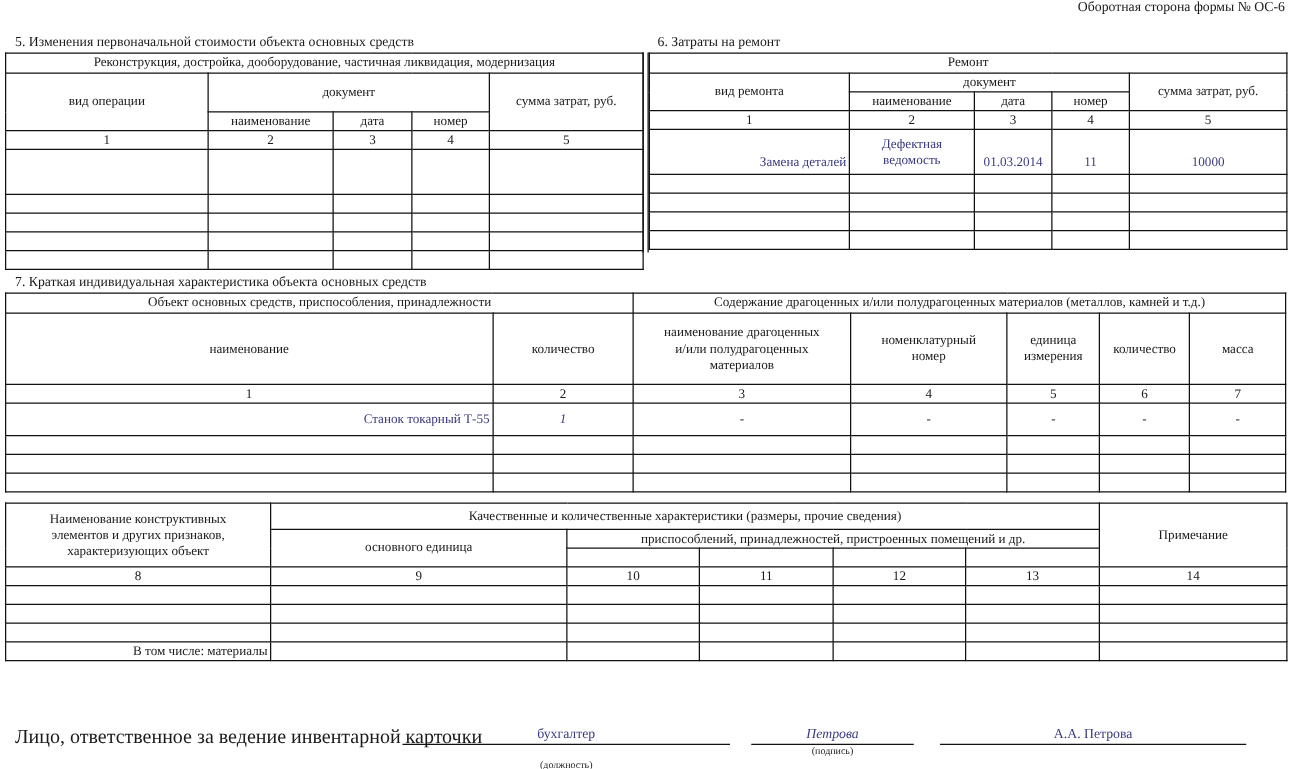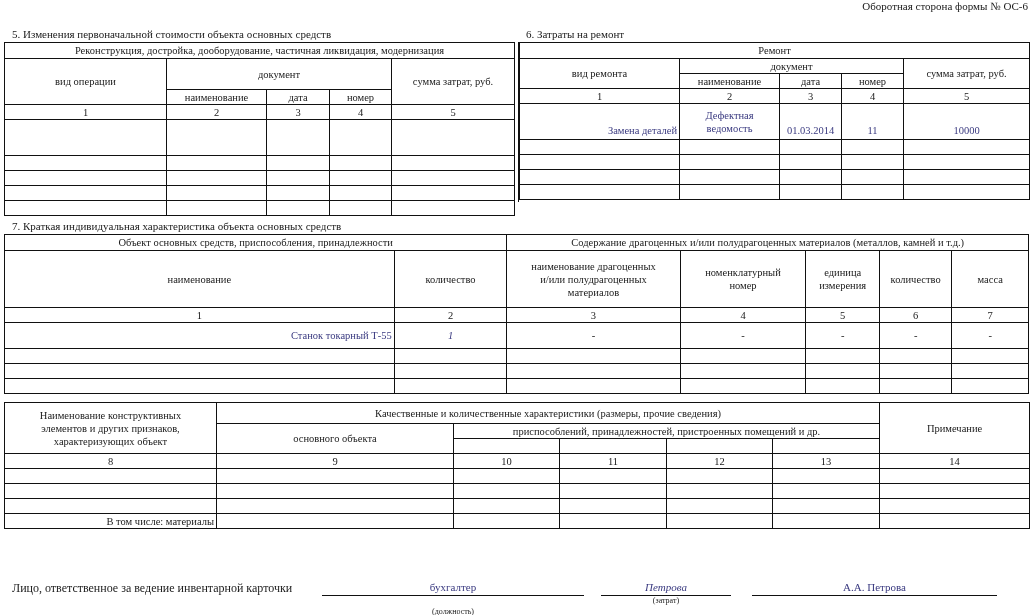--- a/index.html
+++ b/index.html
@@ -250,21 +250,21 @@
       <col style="width:107px">
       <col style="width:150px">
   </colgroup>
   <tbody>
       <tr style="height:21px">
     <td rowspan="3" class="wrap" style="padding:0 14px;">Наименование конструктивных элементов и других признаков, характеризующих объект</td>
     <td colspan="5">Качественные и количественные характеристики (размеры, прочие сведения)</td>
     <td rowspan="3">Примечание</td>
   </tr>
   <tr style="height:15px">
-    <td rowspan="2">основного объекта</td>
+    <td rowspan="2">основного единица</td>
     <td colspan="4">приспособлений, принадлежностей, пристроенных помещений и др.</td>
   </tr>
   <tr style="height:15px">
     <td></td>
     <td></td>
     <td></td>
     <td></td>
   </tr>
   <tr style="height:15px">
     <td>8</td>
@@ -307,24 +307,24 @@
     <td></td>
     <td></td>
     <td></td>
     <td></td>
     <td></td>
     <td></td>
   </tr>
 </tbody>
   </table>
 
-<div class="abs" style="left:12px; top:581px; font-size:12px;">Лицо, ответственное за ведение инвентарной карточки</div>
+<div class="abs" style="left:12px; top:581px; font-size:16px;">Лицо, ответственное за ведение инвентарной карточки</div>
 
 <div class="sig-val" style="left:322px; top:581px; width:262px;">бухгалтер</div>
 <div class="sig-line" style="left:322px; top:595px; width:262px;"></div>
 <div class="sig-label" style="left:322px; top:596px; width:262px;margin-top:11px;">(должность)</div>
 
 <div class="sig-val ital" style="left:601px; top:581px; width:130px;font-style:italic;">Петрова</div>
 <div class="sig-line" style="left:601px; top:595px; width:130px;"></div>
-<div class="sig-label" style="left:601px; top:596px; width:130px;">(затрат)</div>
+<div class="sig-label" style="left:601px; top:596px; width:130px;">(подпись)</div>
 
 <div class="sig-val" style="left:752px; top:581px; width:245px;">А.А. Петрова</div>
 <div class="sig-line" style="left:752px; top:595px; width:245px;"></div>
 
 </body></html>

